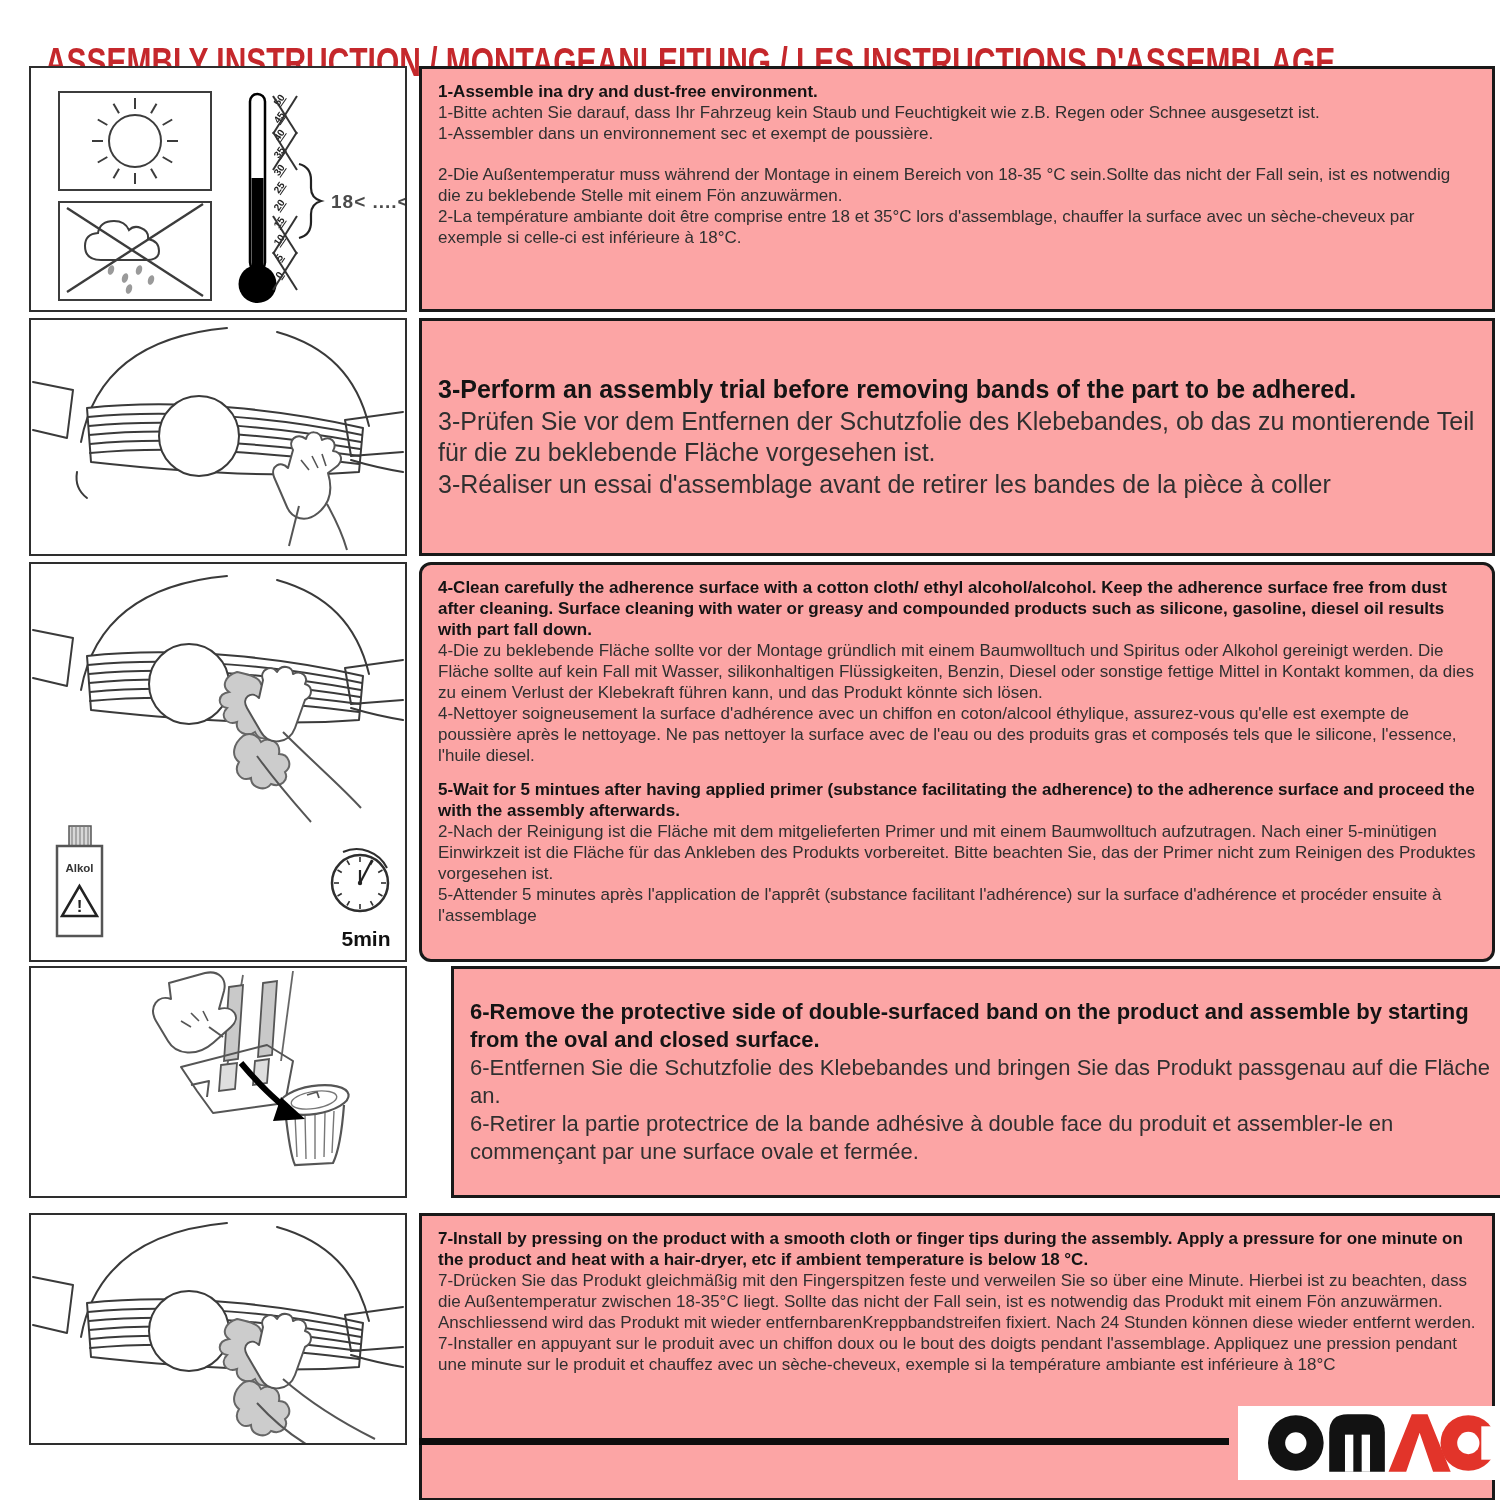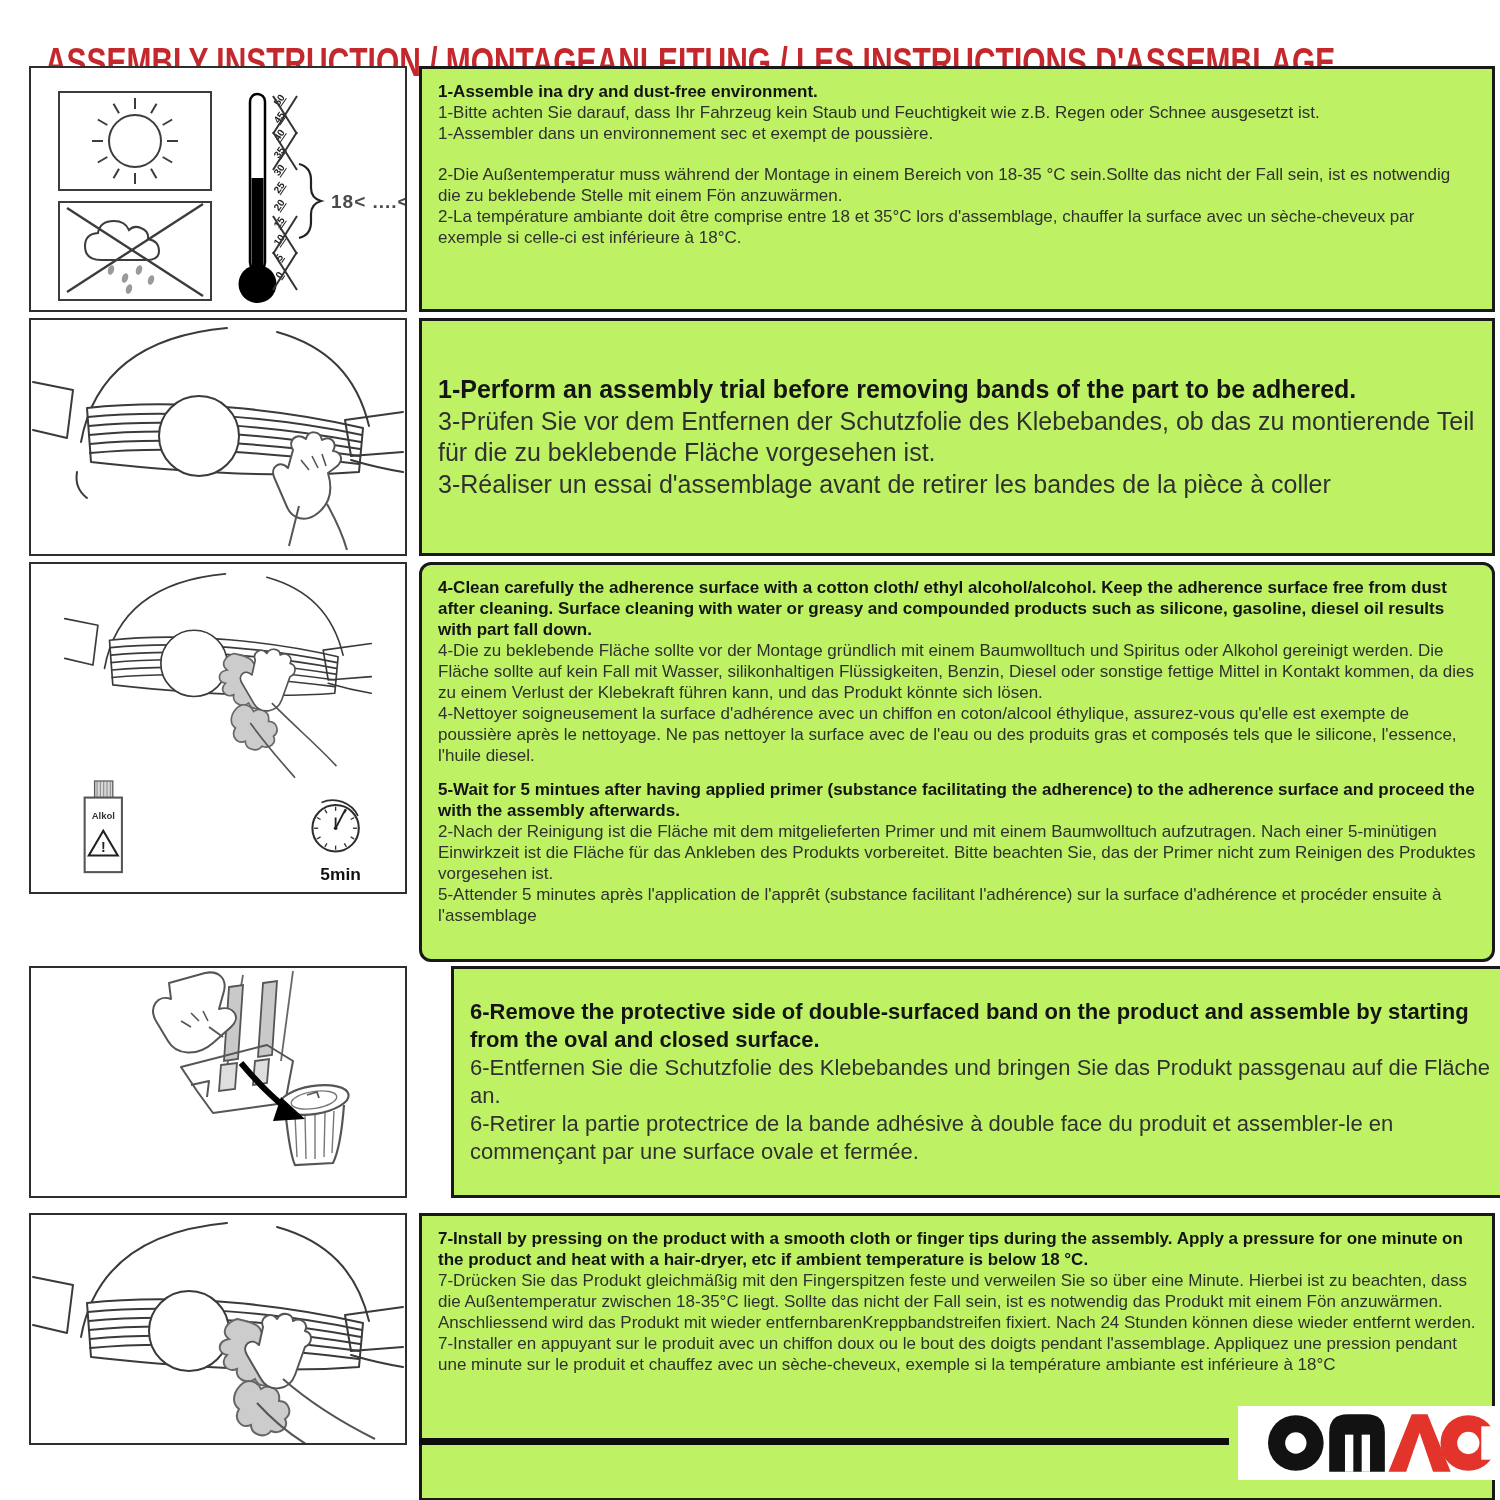--- a/index.html
+++ b/index.html
@@ -1,21 +1,21 @@
 <!DOCTYPE html>
 <html><head>
 <meta charset="utf-8">
 <style>
   html,body{margin:0;padding:0;background:#fff;}
   #page{position:relative;width:1500px;height:1500px;background:#fff;overflow:hidden;
         font-family:Liberation Sans, sans-serif;color:#1a1a1a;}
   .title{position:absolute;left:45px;top:12px;font-size:41px;font-weight:bold;color:#c5282c;
          white-space:nowrap;transform:scaleX(0.73);transform-origin:left top;letter-spacing:0;}
   .figbox{position:absolute;left:29px;width:378px;border:2px solid #2e2e2e;background:#fff;box-sizing:border-box;}
-  .textbox{position:absolute;left:419px;width:1076px;border:3px solid #191919;background:#bef264;
+  .textbox{position:absolute;left:419px;width:1076px;border:3px solid #191919;background:#fca5a5;
            box-sizing:border-box;padding:12px 16px;}
   .figbox svg{display:block;width:100%;height:100%;}
   .step{margin:0;}
   .step .en{display:block;font-weight:700;color:#141414;}
   .step .body{display:block;font-weight:400;color:#303030;}
   .size-s{font-size:17px;line-height:21px;}
   .size-l{font-size:25px;line-height:31.5px;}
   .size-m{font-size:22px;line-height:28px;margin-left:32px;}
   .vcenter{display:flex;flex-direction:column;justify-content:center;}
   .gap20{height:20px;}
@@ -135,27 +135,27 @@
         <path d="M262,130 c-6,-10 4,-18 13,-11 c2,-9 14,-9 16,1 c8,-5 16,2 11,11 c9,1 11,10 3,16 l-8,6 c6,20 0,32 -10,40 c-12,10 -26,6 -31,-6 l-13,-30 c-4,-11 7,-17 14,-9 z" fill="#fff"></path>
         <path d="M268,186 L258,226" fill="none"></path>
         <path d="M296,184 C306,202 312,216 316,230" fill="none"></path>
         <path d="M270,140 l8,10 M281,136 l6,12 M291,134 l4,12" fill="none" stroke-width="1.6"></path>
       </g>
     </svg>
   </div>
 
   <div class="textbox size-l vcenter" style="top:318px;height:238px;">
     <p class="step">
-      <span class="en">1-Perform an assembly trial before removing bands of the part to be adhered.</span>
+      <span class="en">3-Perform an assembly trial before removing bands of the part to be adhered.</span>
       <span class="body">3-Prüfen Sie vor dem Entfernen der Schutzfolie des Klebebandes, ob das zu montierende Teil für die zu beklebende Fläche vorgesehen ist.</span>
       <span class="body">3-Réaliser un essai d'assemblage avant de retirer les bandes de la pièce à coller</span>
     </p>
   </div>
 
-  <div class="figbox" style="top:562px;height:332px;">
+  <div class="figbox" style="top:562px;height:400px;">
     <svg viewBox="0 0 374 396">
       <g transform="translate(0,4)">
         <g stroke="#3a3a3a" stroke-width="2" fill="none" stroke-linecap="round" stroke-linejoin="round">
           <path d="M2,62 L42,70 L36,118 L2,110"></path>
           <path d="M50,122 C62,56 108,16 196,8"></path>
           <path d="M338,106 C326,56 296,26 246,12"></path>
           <path d="M56,88 C150,78 255,90 332,108 L328,152 C250,158 150,152 60,142 Z" fill="#fff"></path>
           <path d="M57,97 C150,88 255,99 331,115"></path>
           <path d="M58,106 C150,97 255,108 330,122"></path>
           <path d="M58,115 C150,106 254,117 329,129"></path>

